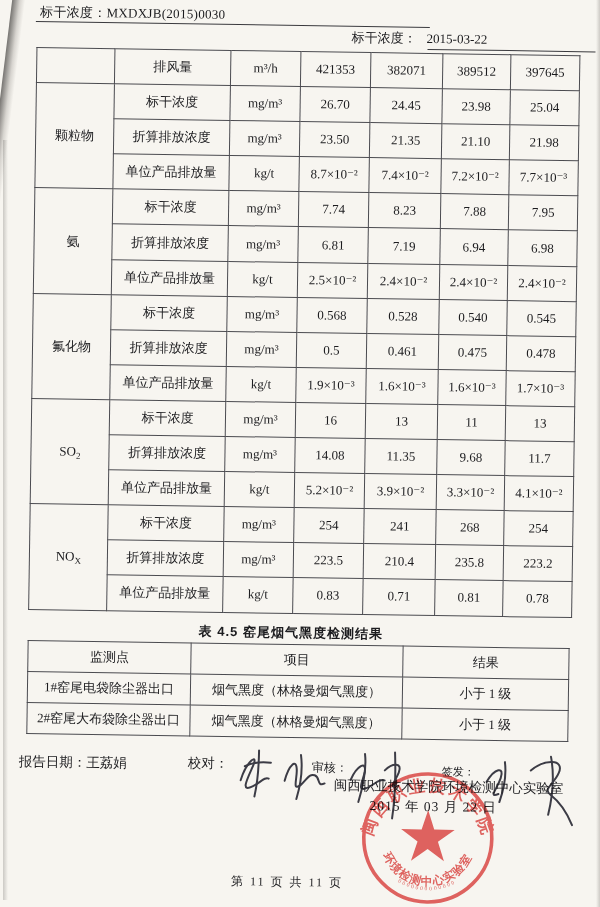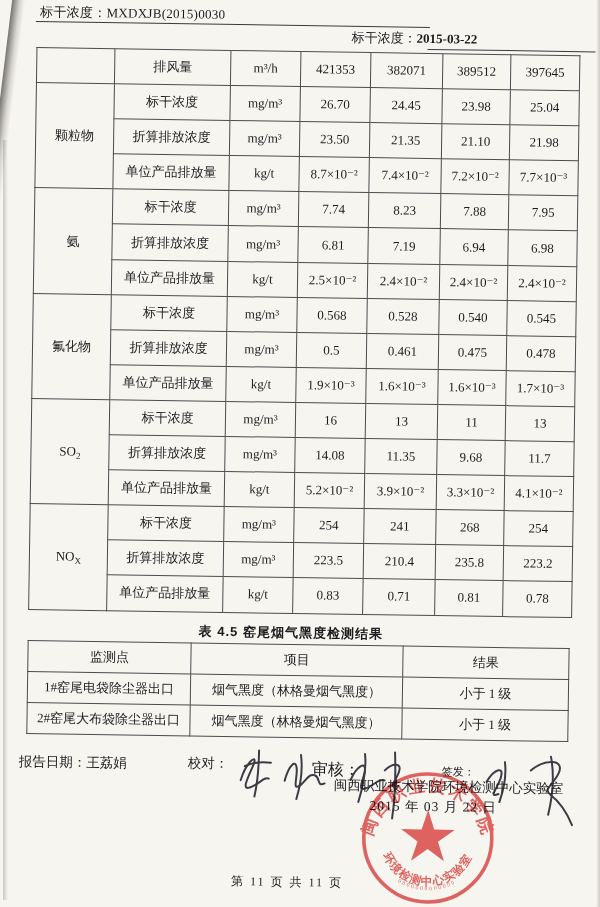--- a/index.html
+++ b/index.html
@@ -4,41 +4,41 @@
 <style>
   html,body{margin:0;padding:0;background:#f7f5f0;}
   body{width:600px;height:907px;position:relative;overflow:hidden;
        font-family:"Liberation Serif","DejaVu Serif",serif;color:#1c1c1f;}
   .page{position:absolute;inset:0;transform:rotate(0.85deg);transform-origin:30px 12px;}
 
   
   .hdr1{position:absolute;left:40px;top:3px;font-size:13px;letter-spacing:.3px;}
   .hdr-line1{position:absolute;left:36px;top:21px;width:394px;height:1.3px;background:#3a3a3e;}
   .hdr2{position:absolute;left:352px;top:24px;font-size:13px;}
-  .hdr2 .val{margin-left:0;font-weight:bold;}
+  .hdr2 .val{margin-left:10px;}
   .hdr-line2{position:absolute;left:428px;top:43px;width:168px;height:1.3px;background:#3a3a3e;}
 
   
   table{border-collapse:collapse;table-layout:fixed;}
   td,th{border:1.2px solid #4b4b50;text-align:center;vertical-align:middle;
         font-size:13px;font-weight:normal;padding:0 2px;overflow:hidden;}
   .t-main{position:absolute;left:37px;top:47px;width:543px;}
   .t-main td{height:34.1px;}
   .sub{font-size:9px;vertical-align:-3px;}
 
   .t45-title{position:absolute;left:0;top:620px;width:600px;text-align:center;
              font-size:13px;font-weight:bold;
              font-family:"Liberation Sans","DejaVu Sans",sans-serif;letter-spacing:1px;}
   .t-smoke{position:absolute;left:37px;top:640px;width:541px;}
   .t-smoke td{height:30px;}
 
   
   .writer{position:absolute;left:30px;top:753px;font-size:13.5px;}
   .lbl-proof{position:absolute;left:199px;top:752px;font-size:13.5px;}
-  .lbl-review{position:absolute;left:323px;top:755px;font-size:16px;font-family:Liberation Serif, serif;}
+  .lbl-review{position:absolute;left:323px;top:755px;font-size:12px;font-family:Liberation Serif, serif;}
   .lbl-issue{position:absolute;left:453px;top:758px;font-size:11px;font-family:Liberation Mono, monospace;}
   .org-line{position:absolute;left:330px;top:772px;width:260px;text-align:center;font-size:13.5px;}
   .date-line{position:absolute;left:330px;top:792px;width:230px;text-align:center;
              font-size:13.5px;letter-spacing:1px;}
   .page-num{position:absolute;left:0;top:870px;width:600px;text-align:center;
             font-size:12px;letter-spacing:2px;}
 
   .sig-svg{position:absolute;left:200px;top:735px;}
   .stamp-svg{position:absolute;left:357px;top:766px;opacity:.82;mix-blend-mode:multiply;}
 

